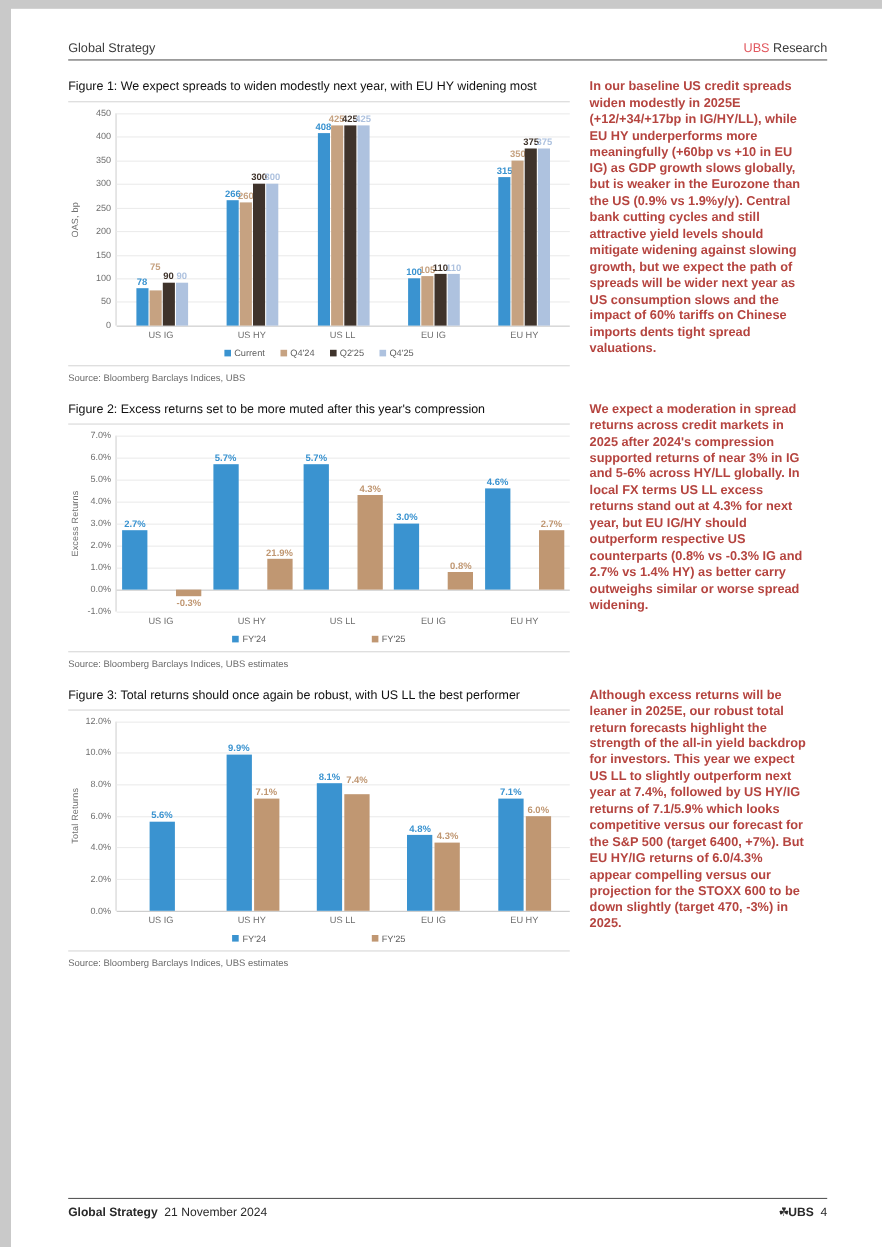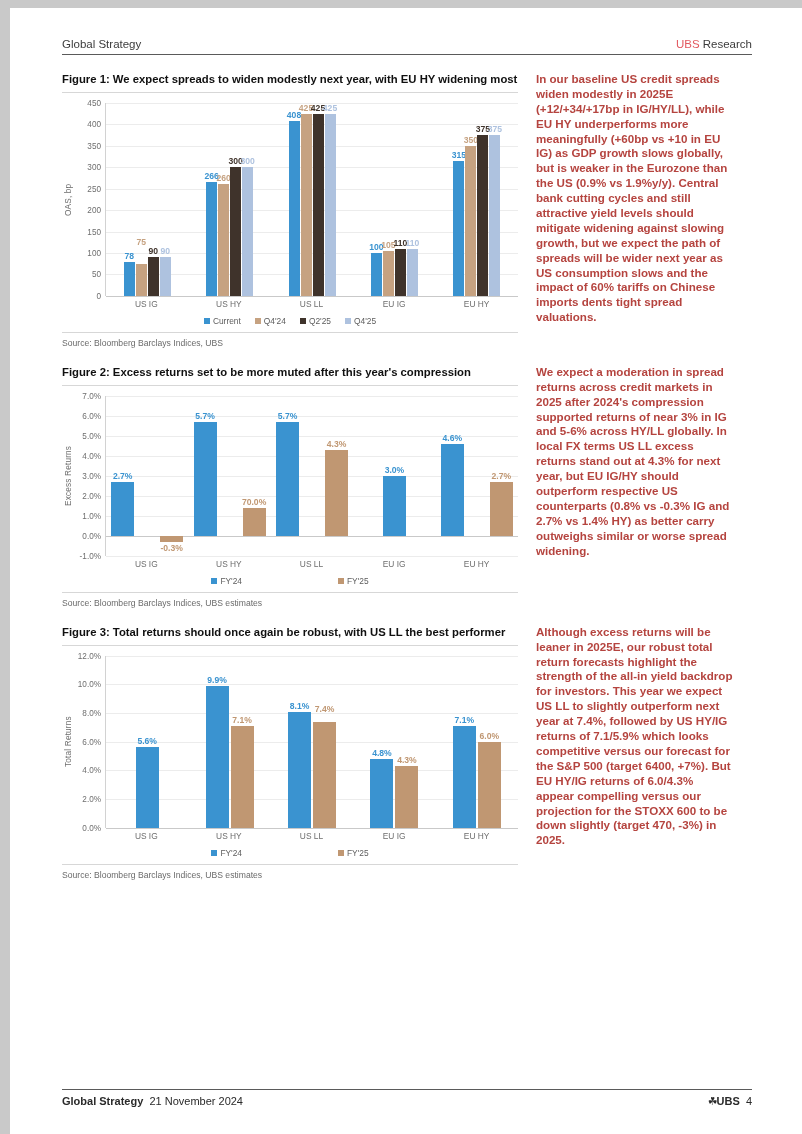--- a/index.html
+++ b/index.html
@@ -17,21 +17,21 @@
   .hdr{display:flex;justify-content:space-between;align-items:flex-end;
        font-size:11.5px;color:#3c3c3c;padding-bottom:4px;}
   .hdr-rule{border-bottom:1.6px solid #5a5a5a;}
   .ubs-red{color:#e2585f;}
   .hdr-right{font-size:11.5px;color:#3c3c3c;text-align:right;}
 
   
   .fig{margin-top:17px;display:flex;gap:0;}
   .fig-left{width:456px;flex:0 0 456px;}
   .fig-right{width:216px;flex:0 0 216px;padding-left:18px;box-sizing:border-box;}
-  .fig-title{font-size:11.3px;font-weight:bold;color:#101010;line-height:1.32;
+  .fig-title{font-size:11.3px;font-weight:normal;color:#101010;line-height:1.32;
              padding-bottom:5px;border-bottom:1px solid #d7d7d7;}
   .fig-title.justify{text-align:justify;text-align-last:left;}
   .side-text{font-size:11.6px;font-weight:bold;color:#b5443f;line-height:1.285;}
   .src{font-size:8.6px;color:#6b6b6b;margin-top:6px;padding-top:5px;
        border-top:1px solid #d7d7d7;width:456px;}
 
   
   .chart{position:relative;margin-top:10px;}
   .plot-wrap{display:flex;}
   .ylab{writing-mode:vertical-rl;transform:rotate(180deg);
@@ -290,41 +290,45 @@
                     </div>
                   </div>
                   <div class="group">
                     <div class="bars" style="gap: 26px;">
                       <div class="barcol" style="width: 23px;">
                         <div class="bar" style="height: 114px; background: rgb(58, 147, 208); position: absolute; left: 0px; width: 23px; top: 26px;"></div>
                         <div class="blabel" style="color: rgb(58, 147, 208); top: 15px;">5.7%</div>
                       </div>
                       <div class="barcol" style="width: 23px;">
                         <div class="bar" style="height: 28px; background: rgb(192, 151, 114); position: absolute; left: 0px; width: 23px; top: 112px;"></div>
-                        <div class="blabel" style="color: rgb(192, 151, 114); top: 101px;">70.0%</div>
+                        <div class="blabel" style="color: rgb(192, 151, 114); top: 101px;">21.9%</div>
                       </div>
                     </div>
                   </div>
                   <div class="group">
                     <div class="bars" style="gap: 26px;">
                       <div class="barcol" style="width: 23px;">
                         <div class="bar" style="height: 114px; background: rgb(58, 147, 208); position: absolute; left: 0px; width: 23px; top: 26px;"></div>
                         <div class="blabel" style="color: rgb(58, 147, 208); top: 15px;">5.7%</div>
                       </div>
                       <div class="barcol" style="width: 23px;">
                         <div class="bar" style="height: 86px; background: rgb(192, 151, 114); position: absolute; left: 0px; width: 23px; top: 54px;"></div>
                         <div class="blabel" style="color: rgb(192, 151, 114); top: 43px;">4.3%</div>
                       </div>
                     </div>
                   </div>
                   <div class="group">
                     <div class="bars" style="gap: 26px;">
                       <div class="barcol" style="width: 23px;">
                         <div class="bar" style="height: 60px; background: rgb(58, 147, 208); position: absolute; left: 0px; width: 23px; top: 80px;"></div>
                         <div class="blabel" style="color: rgb(58, 147, 208); top: 69px;">3.0%</div>
+                      </div>
+                      <div class="barcol" style="width: 23px;">
+                        <div class="bar" style="height: 16px; background: rgb(192, 151, 114); position: absolute; left: 0px; width: 23px; top: 124px;"></div>
+                        <div class="blabel" style="color: rgb(192, 151, 114); top: 113px;">0.8%</div>
                       </div>
                     </div>
                   </div>
                   <div class="group">
                     <div class="bars" style="gap: 26px;">
                       <div class="barcol" style="width: 23px;">
                         <div class="bar" style="height: 92px; background: rgb(58, 147, 208); position: absolute; left: 0px; width: 23px; top: 48px;"></div>
                         <div class="blabel" style="color: rgb(58, 147, 208); top: 37px;">4.6%</div>
                       </div>
                       <div class="barcol" style="width: 23px;">

